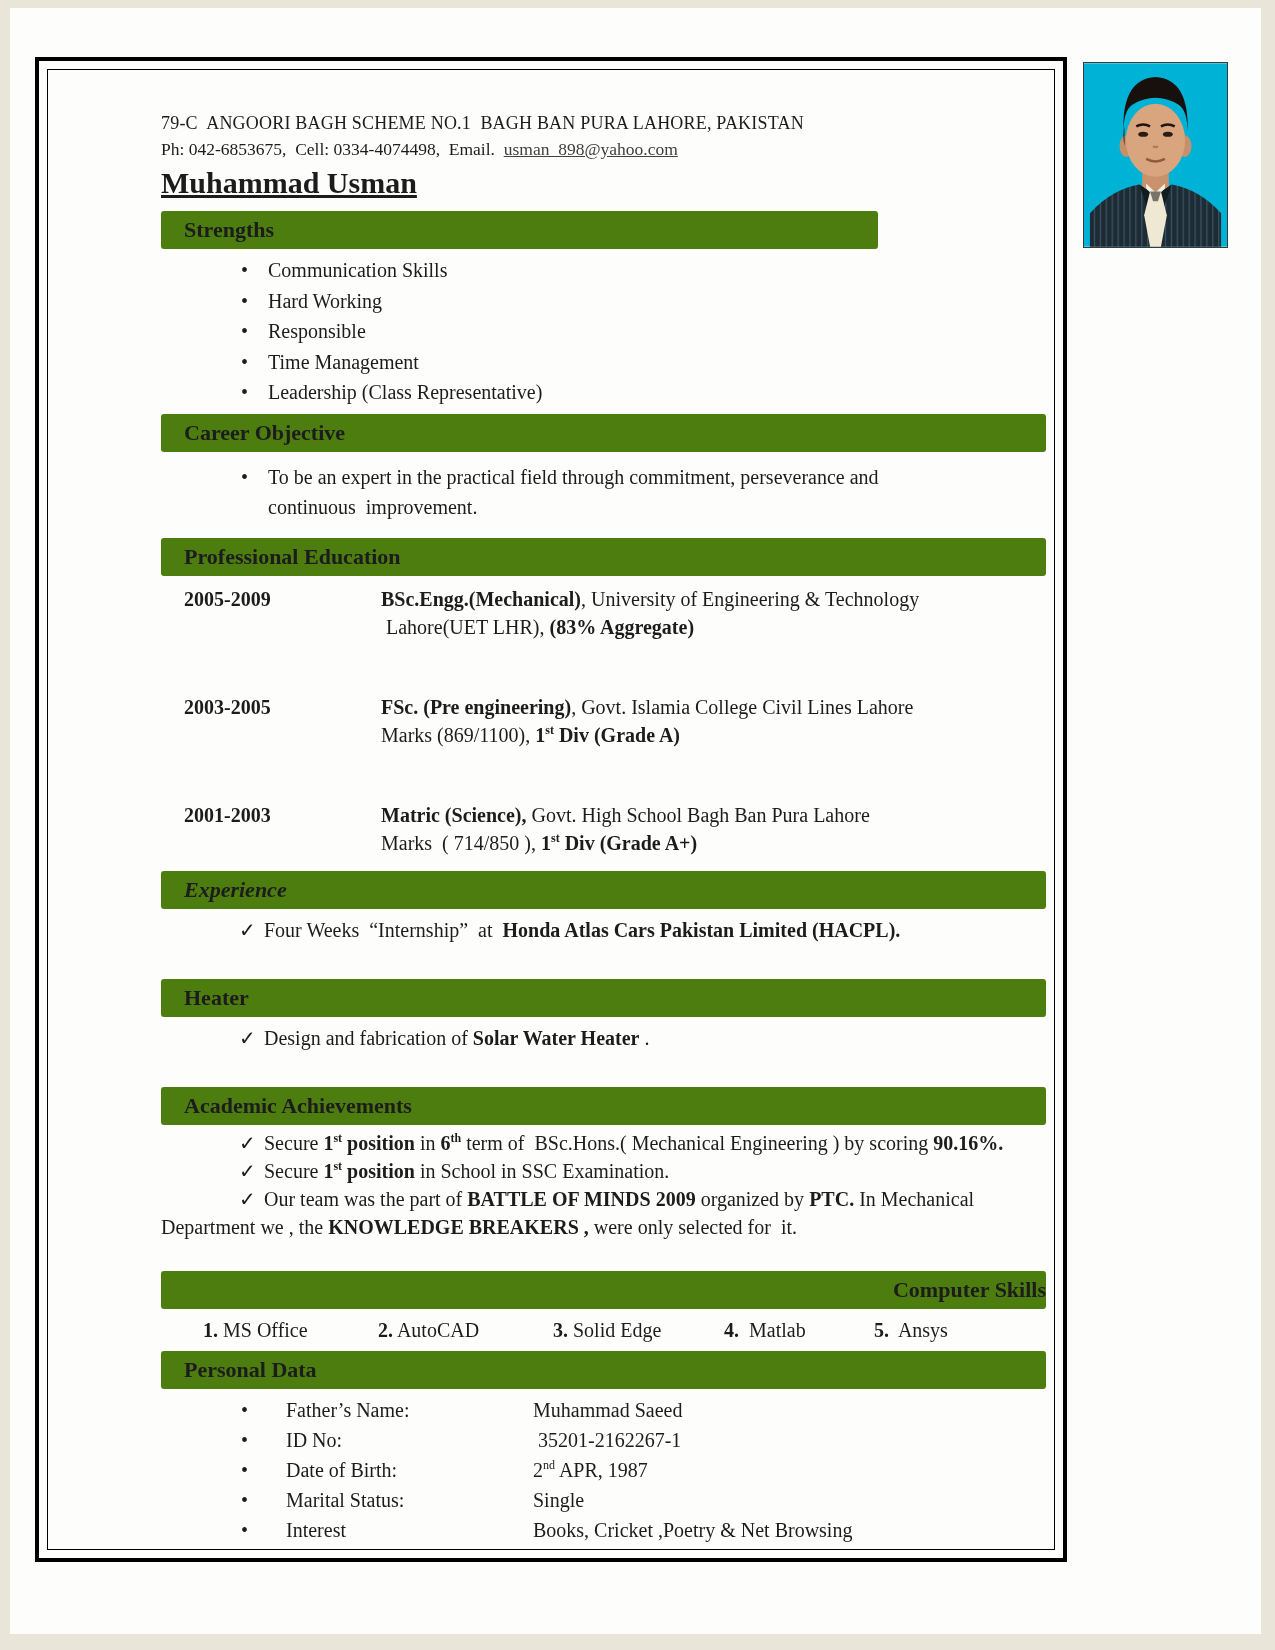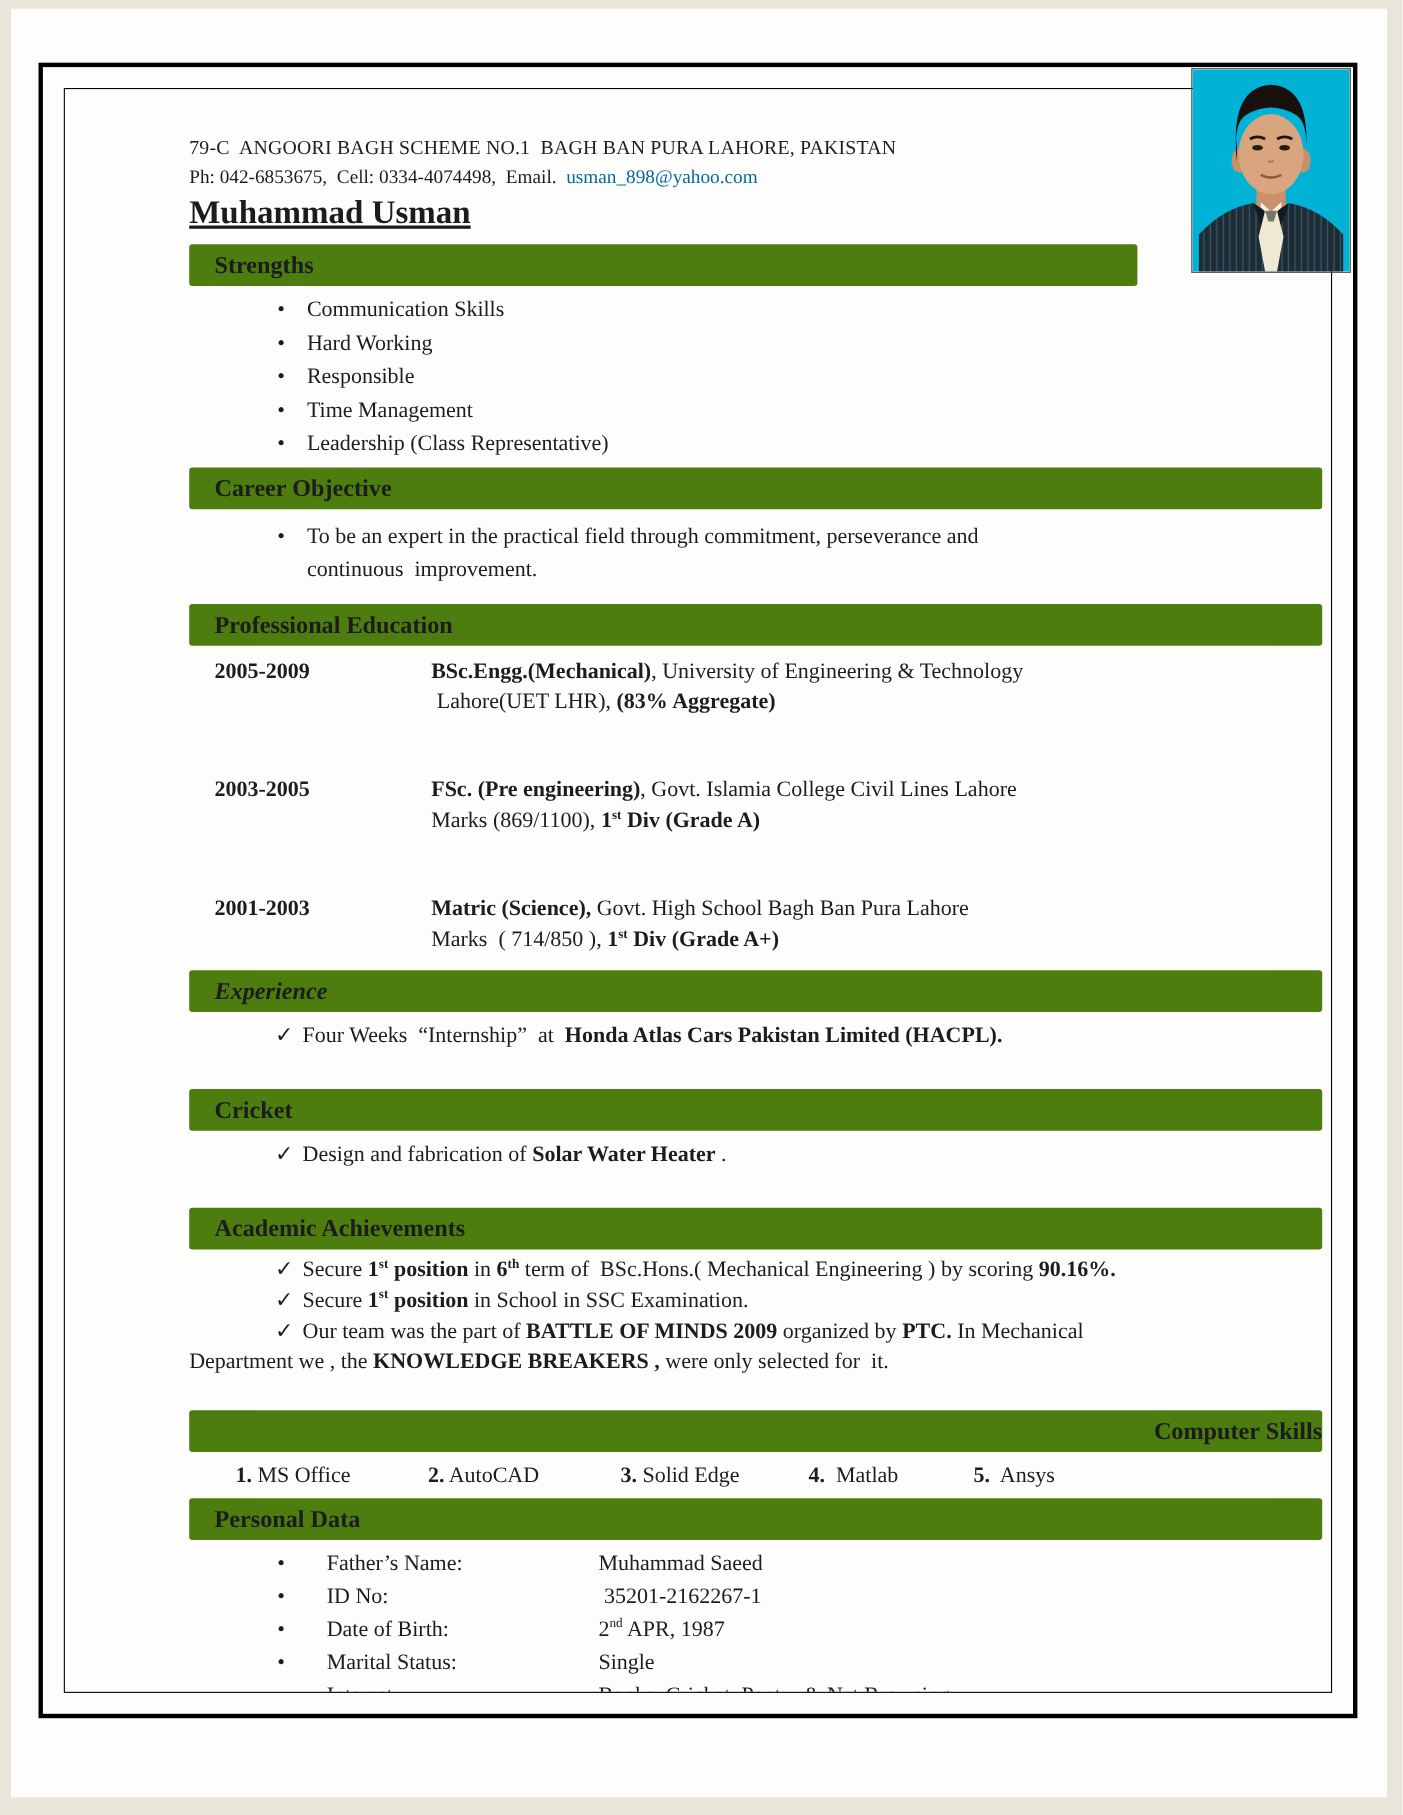--- a/index.html
+++ b/index.html
@@ -2,31 +2,31 @@
 <html><head>
 <meta charset="utf-8">
 <style>
   html,body { margin:0; padding:0; }
   body {
     width:1275px; height:1650px; background:#e9e5d8;
     font-family:"Liberation Serif","DejaVu Serif",serif; color:#1c1c1c;
   }
   .stage { position:relative; width:1275px; height:1650px; overflow:hidden; }
   .page { position:absolute; left:10px; top:8px; width:1251px; height:1626px; background:#fdfdfc; }
-  .frame { position:absolute; left:25px; top:49px; width:1199px; height:1505px;
-           border:4px solid #000; padding:19px; box-sizing:border-box; }
+  .frame { position:absolute; left:25px; top:49px; width:1032px; height:1505px;
+           border:4px solid #000; padding:8px; box-sizing:border-box; }
   .frame-inner { border:1px solid #000; width:100%; height:100%; box-sizing:border-box; overflow:hidden; }
   .content { padding:40px 8px 0 113px; }
   .t { white-space:pre-wrap; }
   .b { font-weight:bold; }
   sup { font-size:12px; vertical-align:super; line-height:0; font-weight:bold; }
 
   .address { font-size:18px; line-height:26px; letter-spacing:.2px; }
   .contact { font-size:17.5px; line-height:26px; }
-  .email { color:#0369a1; cursor:pointer; }
+  .email { color:#404040; text-decoration:underline; cursor:pointer; }
   .name { font-size:30px; font-weight:bold; text-decoration:underline; margin:3px 0 0 0; line-height:36px; }
 
   .band { height:38px; line-height:38px; background:#4d7c0f; border-radius:3px;
           padding-left:23px; font-size:22px; font-weight:bold; }
   .band.short { margin-right:168px; }
 
   ul.bullets { list-style:none; margin:6px 0 0 0; padding:0; }
   ul.bullets li { display:flex; line-height:30.5px; font-size:20px; }
   .dot { width:27px; margin-left:80px; flex:none; }
 
@@ -138,21 +138,21 @@
 
           <div class="band gap14">
             <span class="t">Experience</span>
           </div>
           <div class="check-row">
             <span class="check">✓</span>
             <span><span class="t">Four Weeks  “Internship”  at  </span><span class="b t">Honda Atlas Cars Pakistan Limited (HACPL).</span></span>
           </div>
 
           <div class="band gap34">
-            <span class="t">Cricket</span>
+            <span class="t">Heater</span>
           </div>
           <div class="check-row">
             <span class="check">✓</span>
             <span><span class="t">Design and fabrication of </span><span class="b t">Solar Water Heater</span><span class="t"> .</span></span>
           </div>
 
           <div class="band gap34">
             <span class="t">Academic Achievements</span>
           </div>
           <div class="check-row ach-row gap4">

